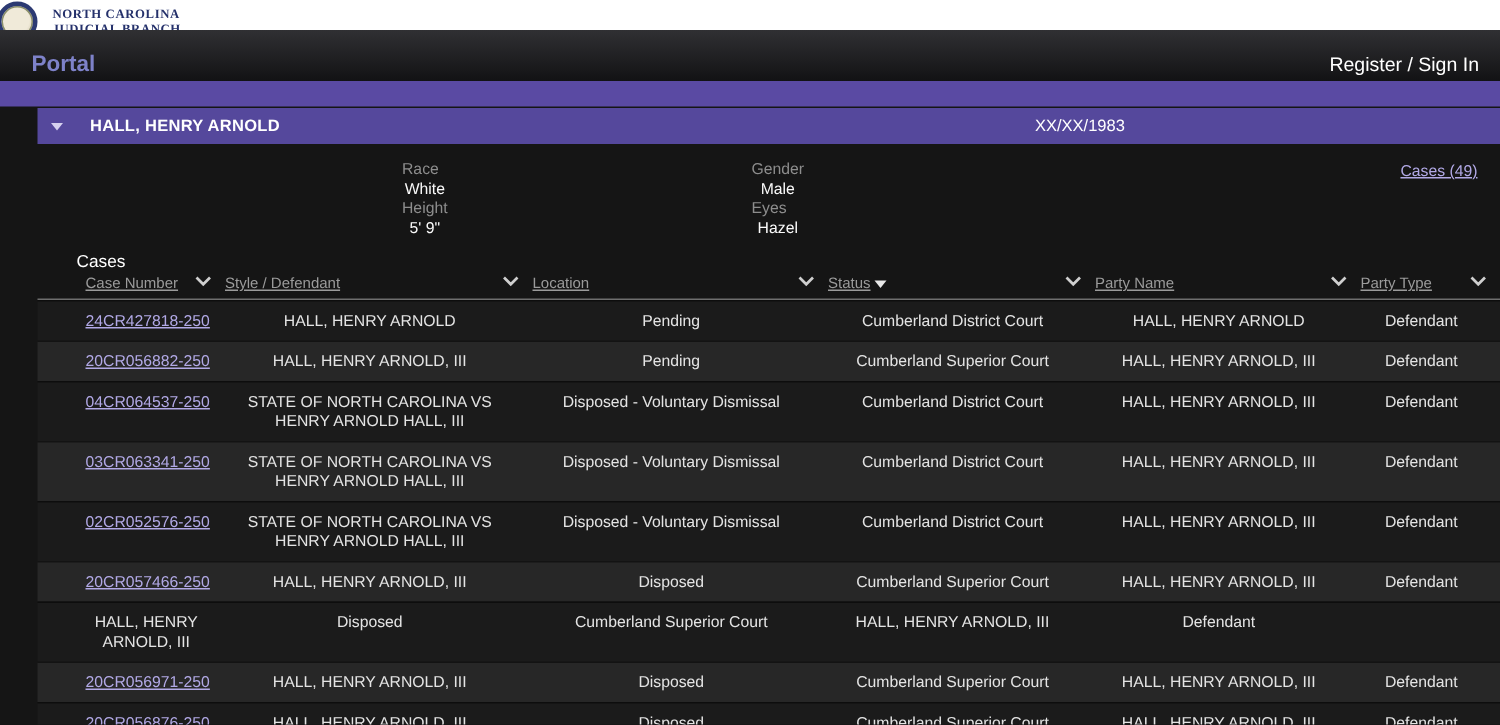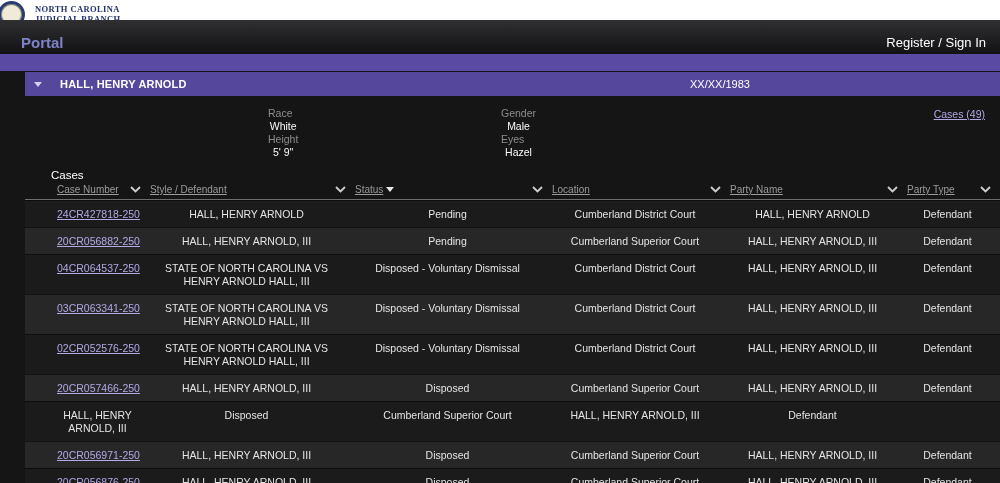--- a/index.html
+++ b/index.html
@@ -61,21 +61,21 @@
   
   .cases-section { margin-left:25px; }
   .cases-heading { color:#ffffff; font-size:11.5px; padding:7px 0 5px 26px; height:20px; }
   .grid-row {
     display:grid;
     grid-template-columns: 93px 205px 197px 178px 177px 1fr;
     padding-left:32px;
   }
   .thead { border-bottom:1px solid #6e6e6e; padding-bottom:4px; padding-top:2px; }
   .th {
-    display:flex; align-items:center; justify-content:space-between;
+    display:flex; align-items:flex-start; justify-content:space-between;
     padding-right:9px; font-size:10px;
   }
   .th .th-label { color:#9b9b9b; text-decoration:underline; cursor:pointer; white-space:nowrap; }
   .th .col-chevron { cursor:pointer; display:inline-flex; }
   .th-label-wrap { display:flex; align-items:center; gap:2px; }
   .sort-caret {
     width:0; height:0; margin-left:1px;
     border-left:4px solid transparent; border-right:4px solid transparent;
     border-top:5px solid #e8e8e8;
   }
@@ -142,39 +142,39 @@
     </div>
     <div class="th">
       <span class="th-label">Style / Defendant</span>
       <span class="col-chevron">
         <svg width="11" height="7" viewBox="0 0 11 7">
             <polyline points="1,1 5.5,5.5 10,1" fill="none" stroke="#cfcfcf" stroke-width="1.8"></polyline>
           </svg>
       </span>
     </div>
     <div class="th">
+      <span class="th-label">Location</span>
+      <span class="col-chevron">
+        <svg width="11" height="7" viewBox="0 0 11 7">
+            <polyline points="1,1 5.5,5.5 10,1" fill="none" stroke="#cfcfcf" stroke-width="1.8"></polyline>
+          </svg>
+      </span>
+    </div>
+    <div class="th">
       <span class="th-label-wrap">
         <span class="th-label">Status</span>
         <span class="sort-caret"></span>
       </span>
       <span class="col-chevron">
         <svg width="11" height="7" viewBox="0 0 11 7">
             <polyline points="1,1 5.5,5.5 10,1" fill="none" stroke="#cfcfcf" stroke-width="1.8"></polyline>
           </svg>
       </span>
     </div>
     <div class="th">
-      <span class="th-label">Location</span>
-      <span class="col-chevron">
-        <svg width="11" height="7" viewBox="0 0 11 7">
-            <polyline points="1,1 5.5,5.5 10,1" fill="none" stroke="#cfcfcf" stroke-width="1.8"></polyline>
-          </svg>
-      </span>
-    </div>
-    <div class="th">
       <span class="th-label">Party Name</span>
       <span class="col-chevron">
         <svg width="11" height="7" viewBox="0 0 11 7">
             <polyline points="1,1 5.5,5.5 10,1" fill="none" stroke="#cfcfcf" stroke-width="1.8"></polyline>
           </svg>
       </span>
     </div>
     <div class="th">
       <span class="th-label">Party Type</span>
       <span class="col-chevron">

